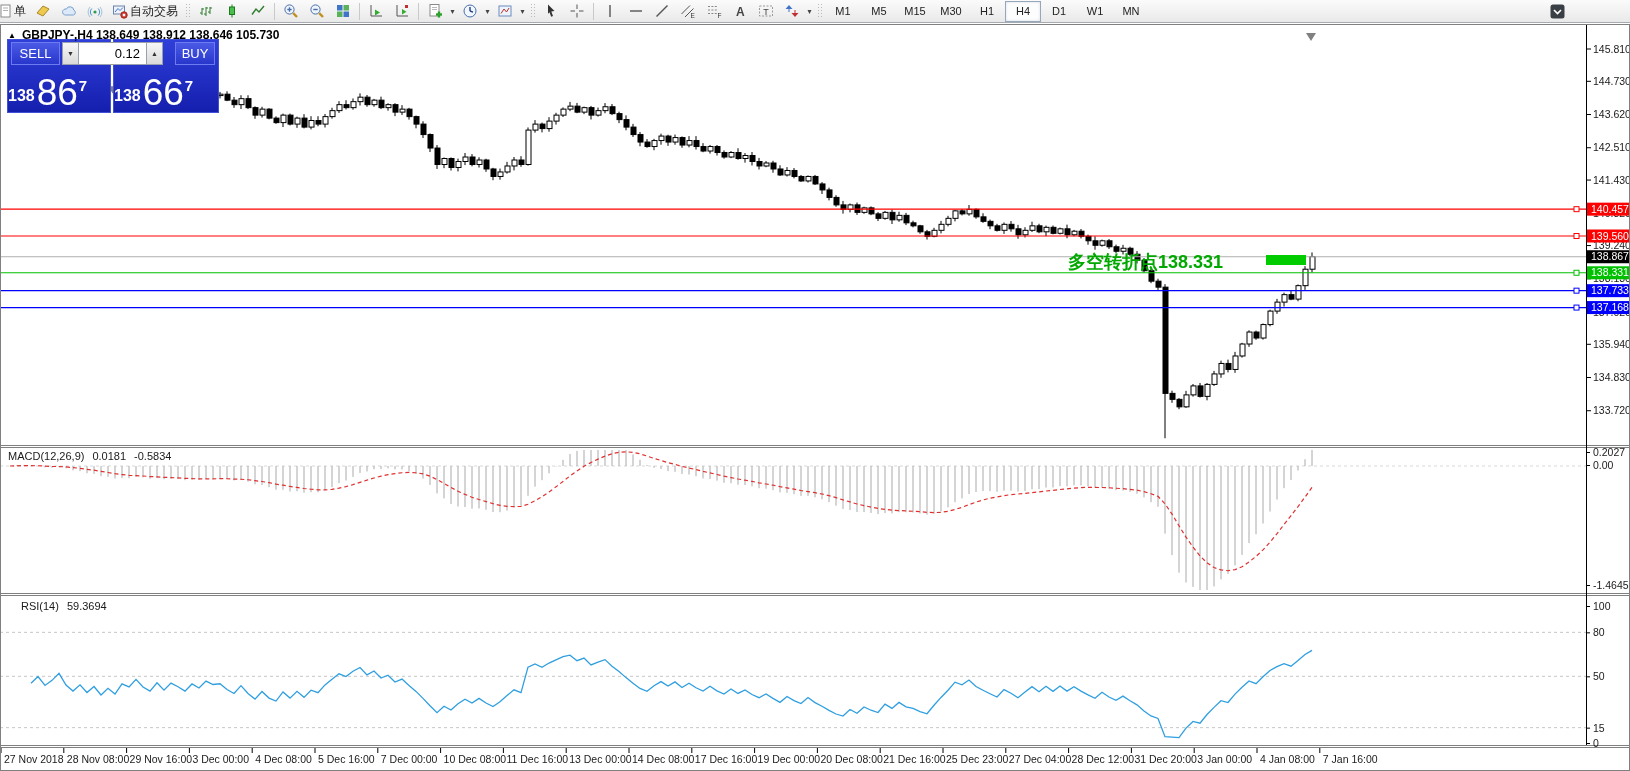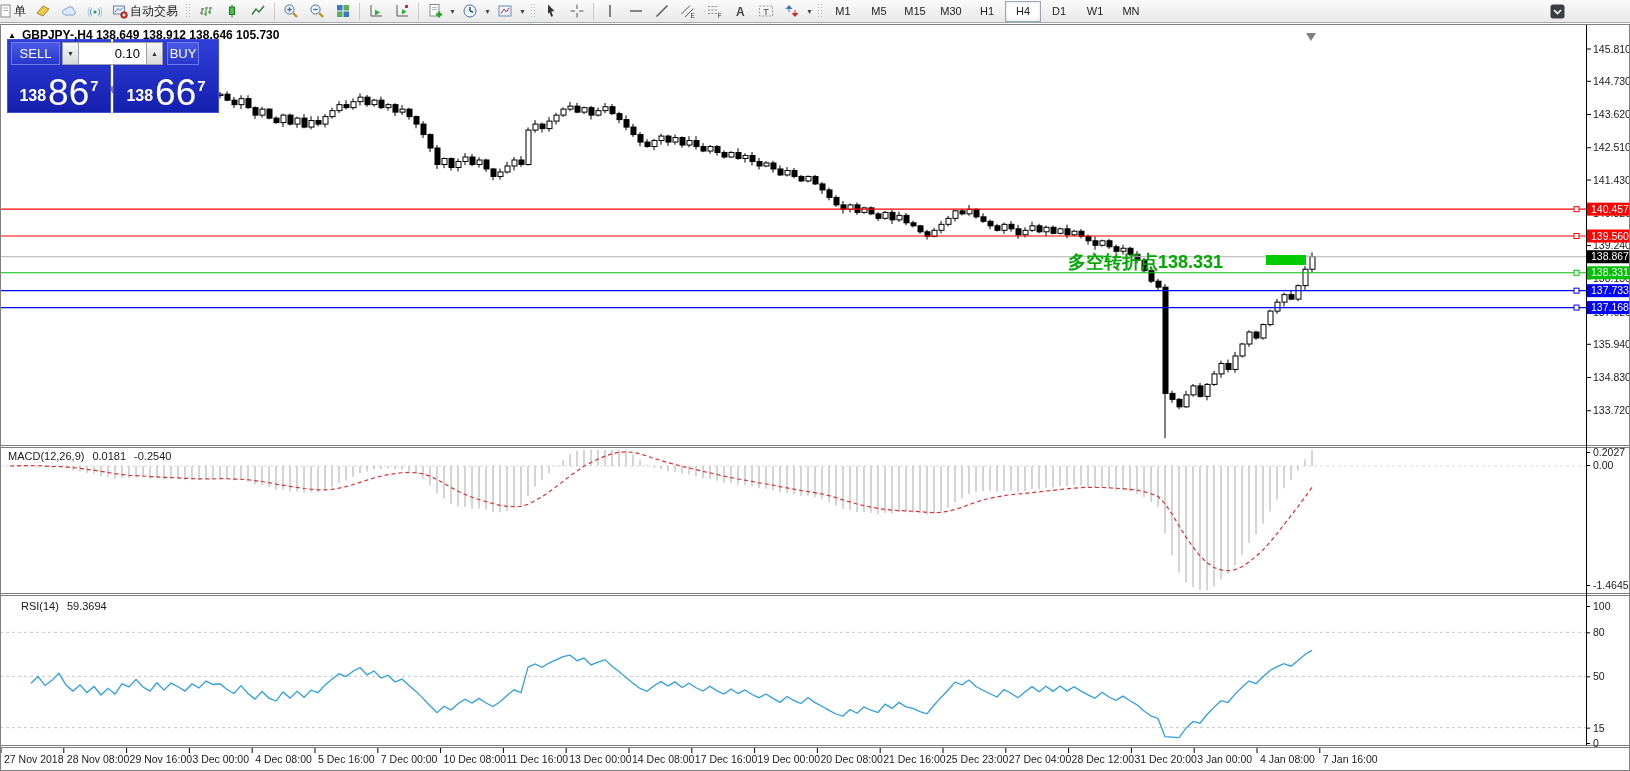--- a/index.html
+++ b/index.html
@@ -29,30 +29,30 @@
   
   .trade-panel{position:absolute;left:7px;top:39px;width:212px;height:74px;z-index:5;}
   .tp-half{position:absolute;top:0;height:74px;background:linear-gradient(#2f3fd9,#151fae);
     border:1px solid #4250d8;box-sizing:border-box;}
   .tp-left{left:0;width:104px}
   .tp-right{left:106px;width:106px}
   .tp-caption{position:absolute;top:3px;height:23px;background:linear-gradient(#4a5ae6,#2837cb);
     border:1px solid #6c7cf0;box-sizing:border-box;color:#fff;font-size:13px;
     display:flex;align-items:center;justify-content:center;z-index:6;}
   .tp-sell{left:4px;width:49px}
-  .tp-buy{right:20px;width:32px}
+  .tp-buy{right:4px;width:40px}
   .stepper{position:absolute;left:55px;top:3px;width:101px;height:23px;display:flex;z-index:7;}
   .step{width:17px;height:23px;box-sizing:border-box;background:linear-gradient(#f7f7f7,#dadada);
     border:1px solid #9aa1ac;display:flex;align-items:center;justify-content:center;
     font-size:7px;color:#333;}
   .vol{flex:1;height:23px;box-sizing:border-box;background:#fff;border:1px solid #9aa1ac;
     border-left:none;border-right:none;font-size:13px;color:#000;display:flex;
     align-items:center;justify-content:flex-end;padding-right:6px;}
   .bigprice{position:absolute;bottom:3px;left:0;width:100%;display:flex;align-items:flex-end;
-    justify-content:center;color:#fff;z-index:6;}
+    color:#fff;z-index:6;}
   .bp-med{font-size:16px;font-weight:bold;margin-bottom:4px;margin-right:2px}
   .bp-big{font-size:37px;font-weight:normal;line-height:0.86}
   .bp-sup{font-size:15px;font-weight:bold;align-self:flex-start;margin-top:0px;margin-left:1px}
 </style>
 </head>
 <body>
 
 <div class="toolbar">
   <div class="tb tbtext" style="margin-left:-6px">
     <svg width="12" height="15" viewBox="0 0 12 15">
@@ -980,26 +980,26 @@
     <div class="bigprice">
       <span class="bp-med">138</span>
       <span class="bp-big">66</span>
       <span class="bp-sup">7</span>
     </div>
   </div>
   <div class="tp-caption tp-sell">SELL</div>
   <div class="tp-caption tp-buy">BUY</div>
   <div class="stepper">
     <div class="step">▼</div>
-    <div class="vol">0.10</div>
+    <div class="vol">0.12</div>
     <div class="step">▲</div>
   </div>
 </div>
 
 <div class="ind-label" style="left:8px;top:450px">
   <span>MACD(12,26,9)</span>
   <span>0.0181</span>
-  <span>-0.2540</span>
+  <span>-0.5834</span>
 </div>
 <div class="ind-label" style="left:21px;top:600px">
   <span>RSI(14)</span>
   <span>59.3694</span>
 </div>
 
 </body></html>

